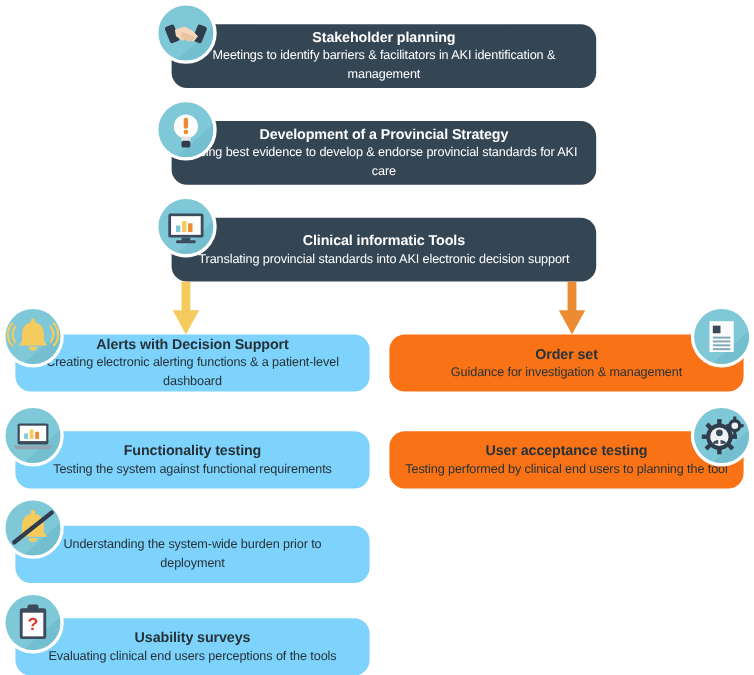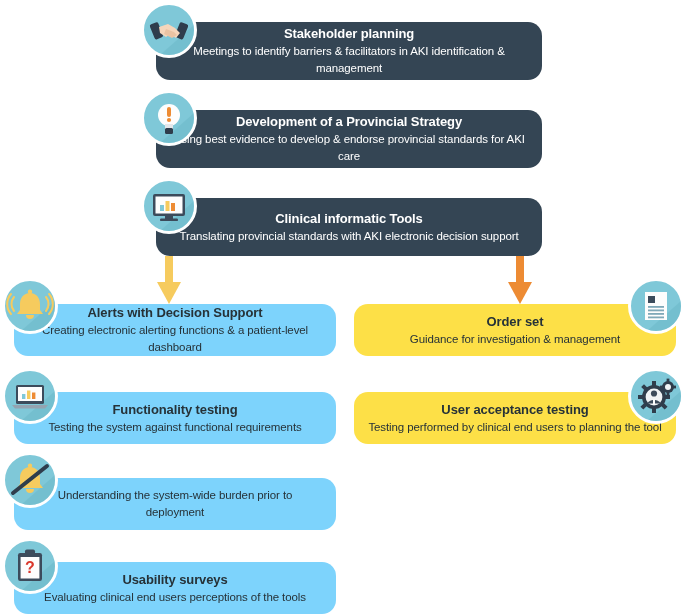--- a/index.html
+++ b/index.html
@@ -36,21 +36,21 @@
   }
   .box .subtitle {
     font-size: 11.5px;
     line-height: 17px;
     letter-spacing: -0.1px;
   }
   .box.dark { background: #344554; }
   .box.dark .title, .box.dark .subtitle { color: #ffffff; }
   .box.yellow { background: #7dd3fc; }
   .box.yellow .title, .box.yellow .subtitle { color: #263238; }
-  .box.orange { background: #fde047; }
+  .box.orange { background: #f97316; }
   .box.orange .title, .box.orange .subtitle { color: #263238; }
 
   
   .badge {
     position: absolute;
     width: 56px;
     height: 56px;
     border-radius: 50%;
     background: #7fc8d8;
     border: 3px solid #ffffff;
@@ -101,21 +101,21 @@
       <circle cx="25" cy="22" r="11" fill="#fdfdfd"></circle>
       <rect x="21" y="31" width="8" height="5" fill="#e4e7ea"></rect>
       <rect x="21" y="35" width="8" height="6" rx="1.5" fill="#2f3d4c"></rect>
       <rect x="23" y="14" width="4" height="10" rx="2" fill="#ed8b33"></rect>
       <circle cx="25" cy="27" r="2.1" fill="#ed8b33"></circle>
     </svg>
   </div>
 
   <div class="box dark" style="left:156px; top:198px; width:386px; height:58px;">
     <div class="title">Clinical informatic Tools</div>
-    <div class="subtitle">Translating provincial standards with AKI electronic decision support</div>
+    <div class="subtitle">Translating provincial standards into AKI electronic decision support</div>
   </div>
   <div class="badge" style="left:141px; top:178px;">
     <svg width="50" height="50" viewBox="0 0 50 50">
       <path d="M50 20 L50 50 L16 50 Z" fill="#6bb8c9" opacity="0.55"></path>
       <rect x="9" y="13" width="32" height="22" rx="2" fill="#3c4b5b"></rect>
       <rect x="11.5" y="15.5" width="27" height="17" fill="#fdfdfd"></rect>
       <rect x="16" y="24" width="4" height="6" fill="#7fc8d8"></rect>
       <rect x="21.5" y="20" width="4" height="10" fill="#f6cb5e"></rect>
       <rect x="27" y="22" width="4" height="8" fill="#ed8b33"></rect>
       <rect x="21" y="35" width="8" height="3" fill="#3c4b5b"></rect>

